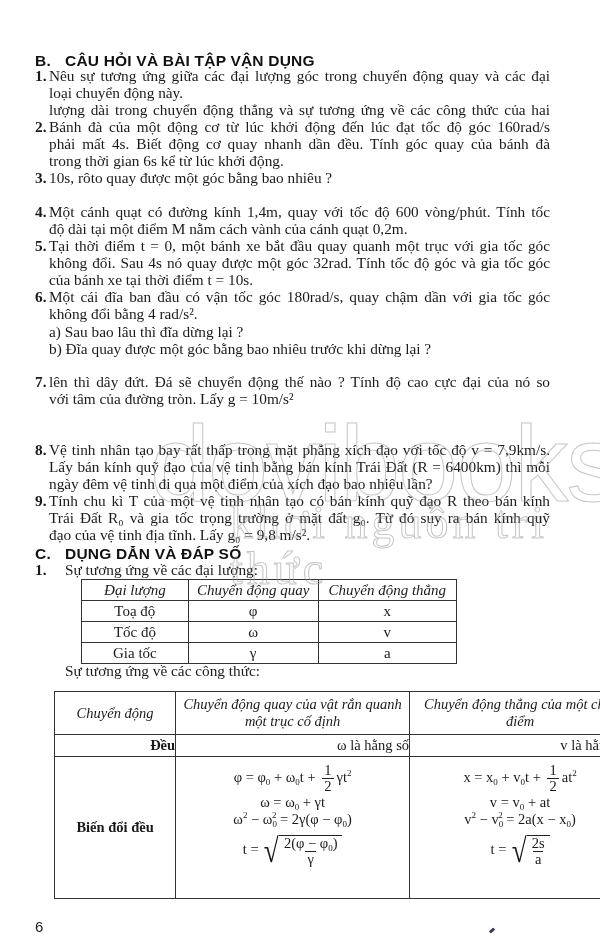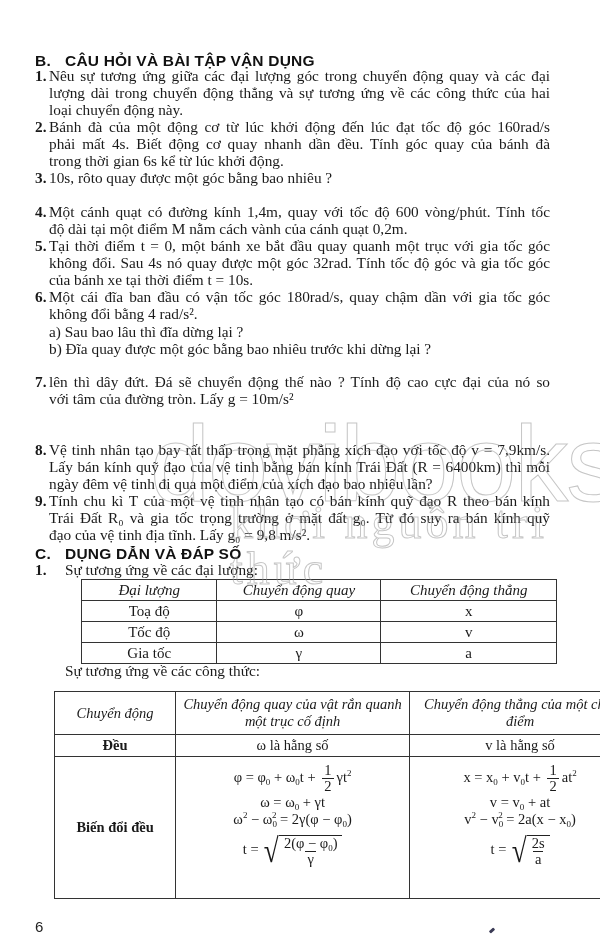--- a/index.html
+++ b/index.html
@@ -19,28 +19,28 @@
     .line { display: block; text-align: justify; text-align-last: justify; white-space: nowrap; }
     .line.last { text-align-last: left; }
     .sub { display: block; }
     sup { font-size: 9px; vertical-align: 6px; line-height: 0; }
     sub { font-size: 9px; vertical-align: -3px; line-height: 0; }
 
     .plain { position: absolute; font-size: 15.3px; }
 
     table { border-collapse: collapse; position: absolute; font-family: "Liberation Serif", serif; color: #1a1a1a; }
     td, th { border: 1px solid #333; padding: 0; text-align: center; font-weight: normal; }
-    #t1 { left: 81px; top: 579px; width: 476px; font-size: 15px; }
+    #t1 { left: 81px; top: 579px; width: 376px; font-size: 15px; }
     #t1 th { font-style: italic; height: 20px; }
     #t1 td { height: 20px; }
     #t1 col.c1 { width: 128px; } #t1 col.c2 { width: 155px; } #t1 col.c3 { width: 166px; }
 
     #t2 { left: 54px; top: 691px; width: 577px; font-size: 14.5px; }
     #t2 th { font-style: italic; height: 42px; line-height: 17px; }
-    #t2 td.deu { height: 21px; }
+    #t2 td.deu { height: 21px; text-align: right; }
     #t2 td.bold { font-weight: bold; }
     #t2 td.formulas { height: 135px; vertical-align: top; padding-top: 6px; }
     #t2 col.c1 { width: 102px; } #t2 col.c2 { width: 197px; } #t2 col.c3 { width: 186px; }
     .f { display: block; white-space: nowrap; line-height: 17px; }
     .frac { display: inline-flex; flex-direction: column; vertical-align: middle; align-items: center; line-height: 15px; margin: 0 3px; }
     .frac .n { padding: 0 2px; }
     .frac .d { border-top: 1px solid #222; padding: 0 2px; }
     .sqrt { display: inline-flex; align-items: center; vertical-align: middle; }
     .sqrt .rad { font-size: 34px; line-height: 34px; transform: scaleX(0.8); margin-right: -2px; }
     .sqrt .under { border-top: 1px solid #222; display: inline-flex; }
@@ -60,22 +60,22 @@
 
   <div class="heading" style="top:52px;">
     <span class="lbl">B.</span><span>CÂU HỎI VÀ BÀI TẬP VẬN DỤNG</span>
   </div>
 
   <div id="questions">
       <div class="q" style="top: 68px;">
         <span class="num">1.</span>
         <div class="txt">
           <span class="line">Nêu sự tương ứng giữa các đại lượng góc trong chuyển động quay và các đại</span>
+          <span class="line last">loại chuyển động này.</span>
           <span class="line">lượng dài trong chuyển động thẳng và sự tương ứng về các công thức của hai</span>
-          <span class="line last">loại chuyển động này.</span>
         </div>
       </div>
       <div class="q" style="top: 119px;">
         <span class="num">2.</span>
         <div class="txt">
           <span class="line">Bánh đà của một động cơ từ lúc khởi động đến lúc đạt tốc độ góc 160rad/s</span>
           <span class="line">phải mất 4s. Biết động cơ quay nhanh dần đều. Tính góc quay của bánh đà</span>
           <span class="line last">trong thời gian 6s kể từ lúc khởi động.</span>
         </div>
       </div>

